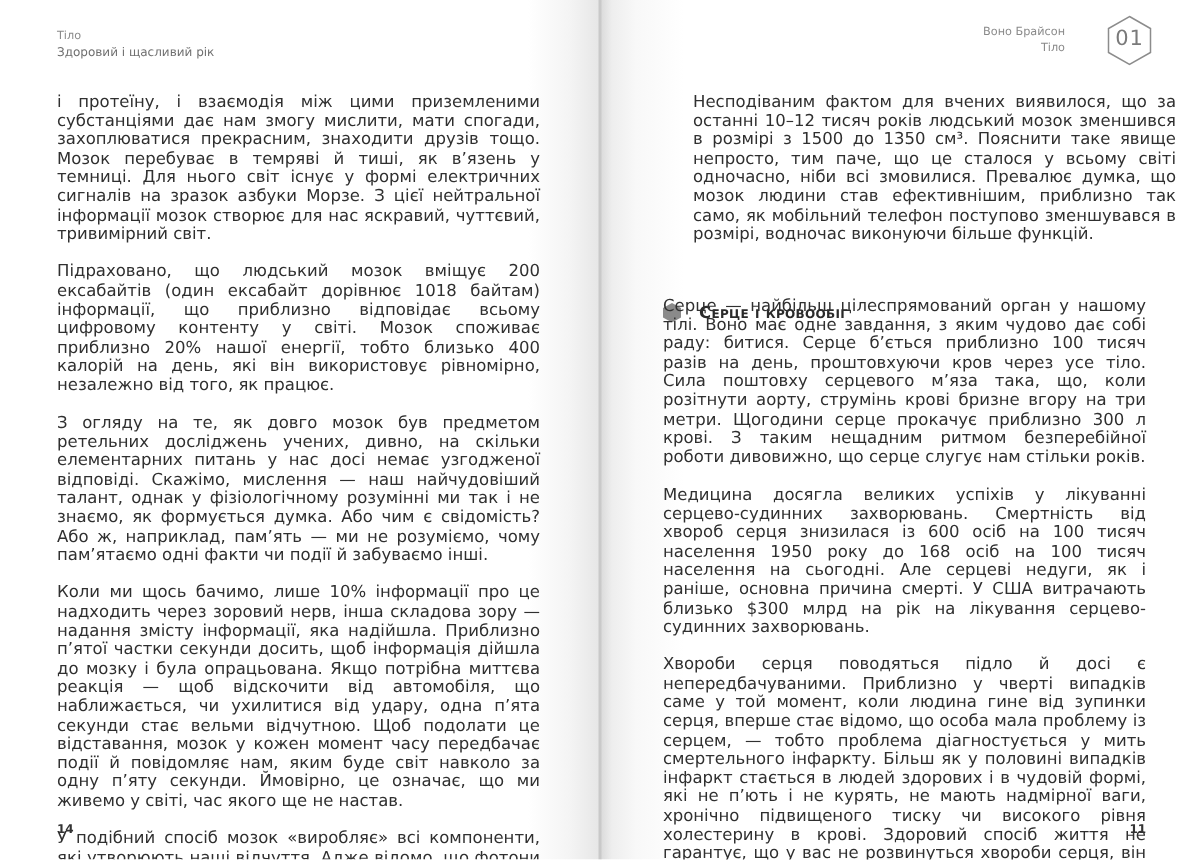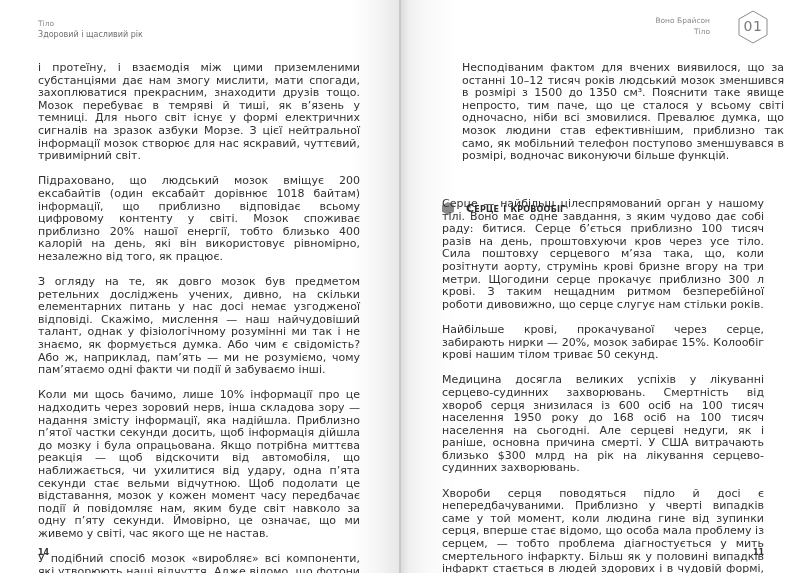--- a/index.html
+++ b/index.html
@@ -109,18 +109,17 @@
 
 <div class="section-title">
   <svg class="hexicon" viewBox="0 0 12 13">
     <polygon points="6,0 12,3.3 12,9.7 6,13 0,9.7 0,3.3" fill="#8a8a8a"></polygon>
   </svg>
   <span style="font-variant: small-caps;">Серце і кровообіг</span>
 </div>
 
 <div class="col" style="left:442px; top:198px;">
   <p>Серце — найбільш цілеспрямований орган у нашому тілі. Воно має одне завдання, з яким чудово дає собі раду: битися. Серце б’ється приблизно 100 тисяч разів на день, проштовхуючи кров через усе тіло. Сила поштовху серцевого м’яза така, що, коли розітнути аорту, струмінь крові бризне вгору на три метри. Щогодини серце прокачує приблизно 300 л крові. З таким нещадним ритмом безперебійної роботи дивовижно, що серце слугує нам стільки років.</p>
-  <p>Найбільше крові, прокачуваної через серце, забирають нирки — 20%, мозок забирає 15%. Колообіг крові нашим тілом триває 50 секунд.</p>
   <p>Медицина досягла великих успіхів у лікуванні серцево-судинних захворювань. Смертність від хвороб серця знизилася із 600 осіб на 100 тисяч населення 1950 року до 168 осіб на 100 тисяч населення на сьогодні. Але серцеві недуги, як і раніше, основна причина смерті. У США витрачають близько $300 млрд на рік на лікування серцево-судинних захворювань.</p>
   <p>Хвороби серця поводяться підло й досі є непередбачуваними. Приблизно у чверті випадків саме у той момент, коли людина гине від зупинки серця, вперше стає відомо, що особа мала проблему із серцем, — тобто проблема діагностується у мить смертельного інфаркту. Більш як у половині випадків інфаркт стається в людей здорових і в чудовій формі, які не п’ють і не курять, не мають надмірної ваги, хронічно підвищеного тиску чи високого рівня холестерину в крові. Здоровий спосіб життя не гарантує, що у вас не розвинуться хвороби серця, він тільки підвищує ваші шанси бути здоровим.</p>
 </div>
 
 <div class="folio right-num">11</div>
 
 </body></html>

